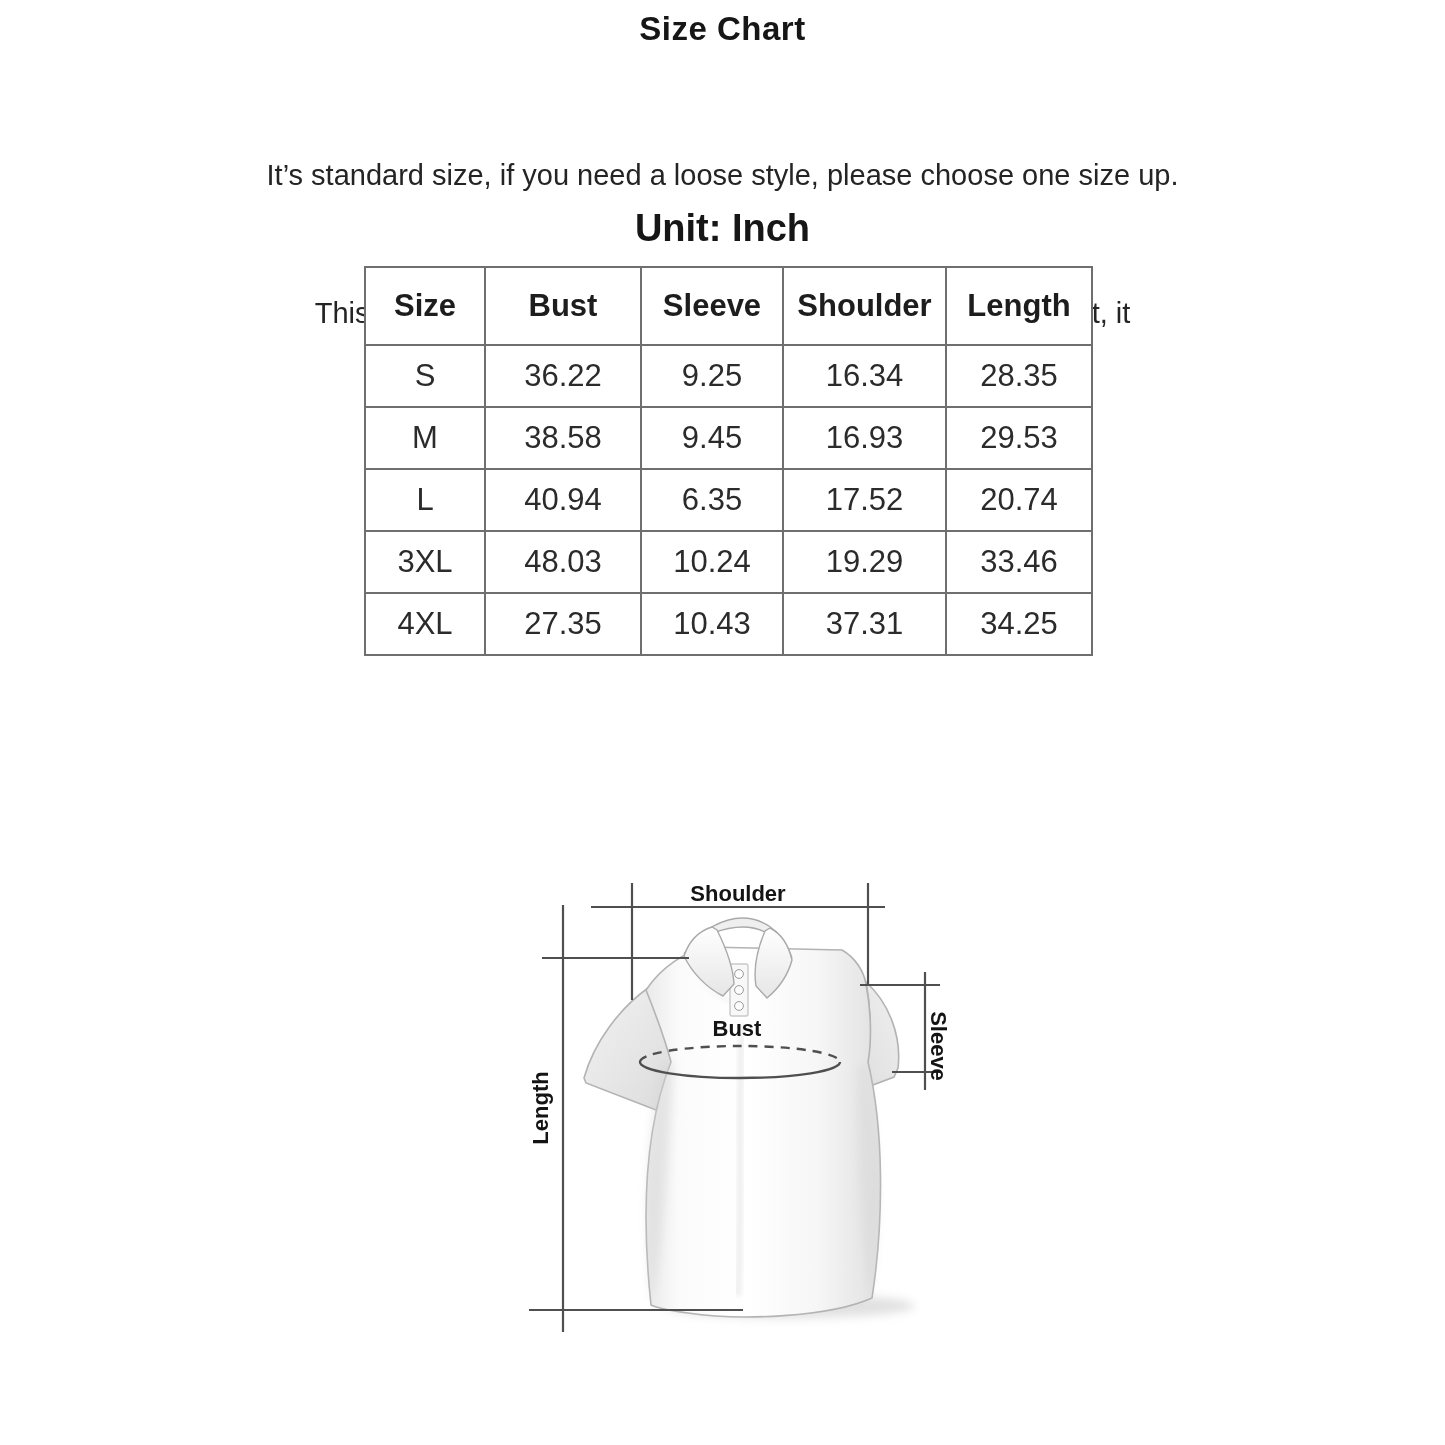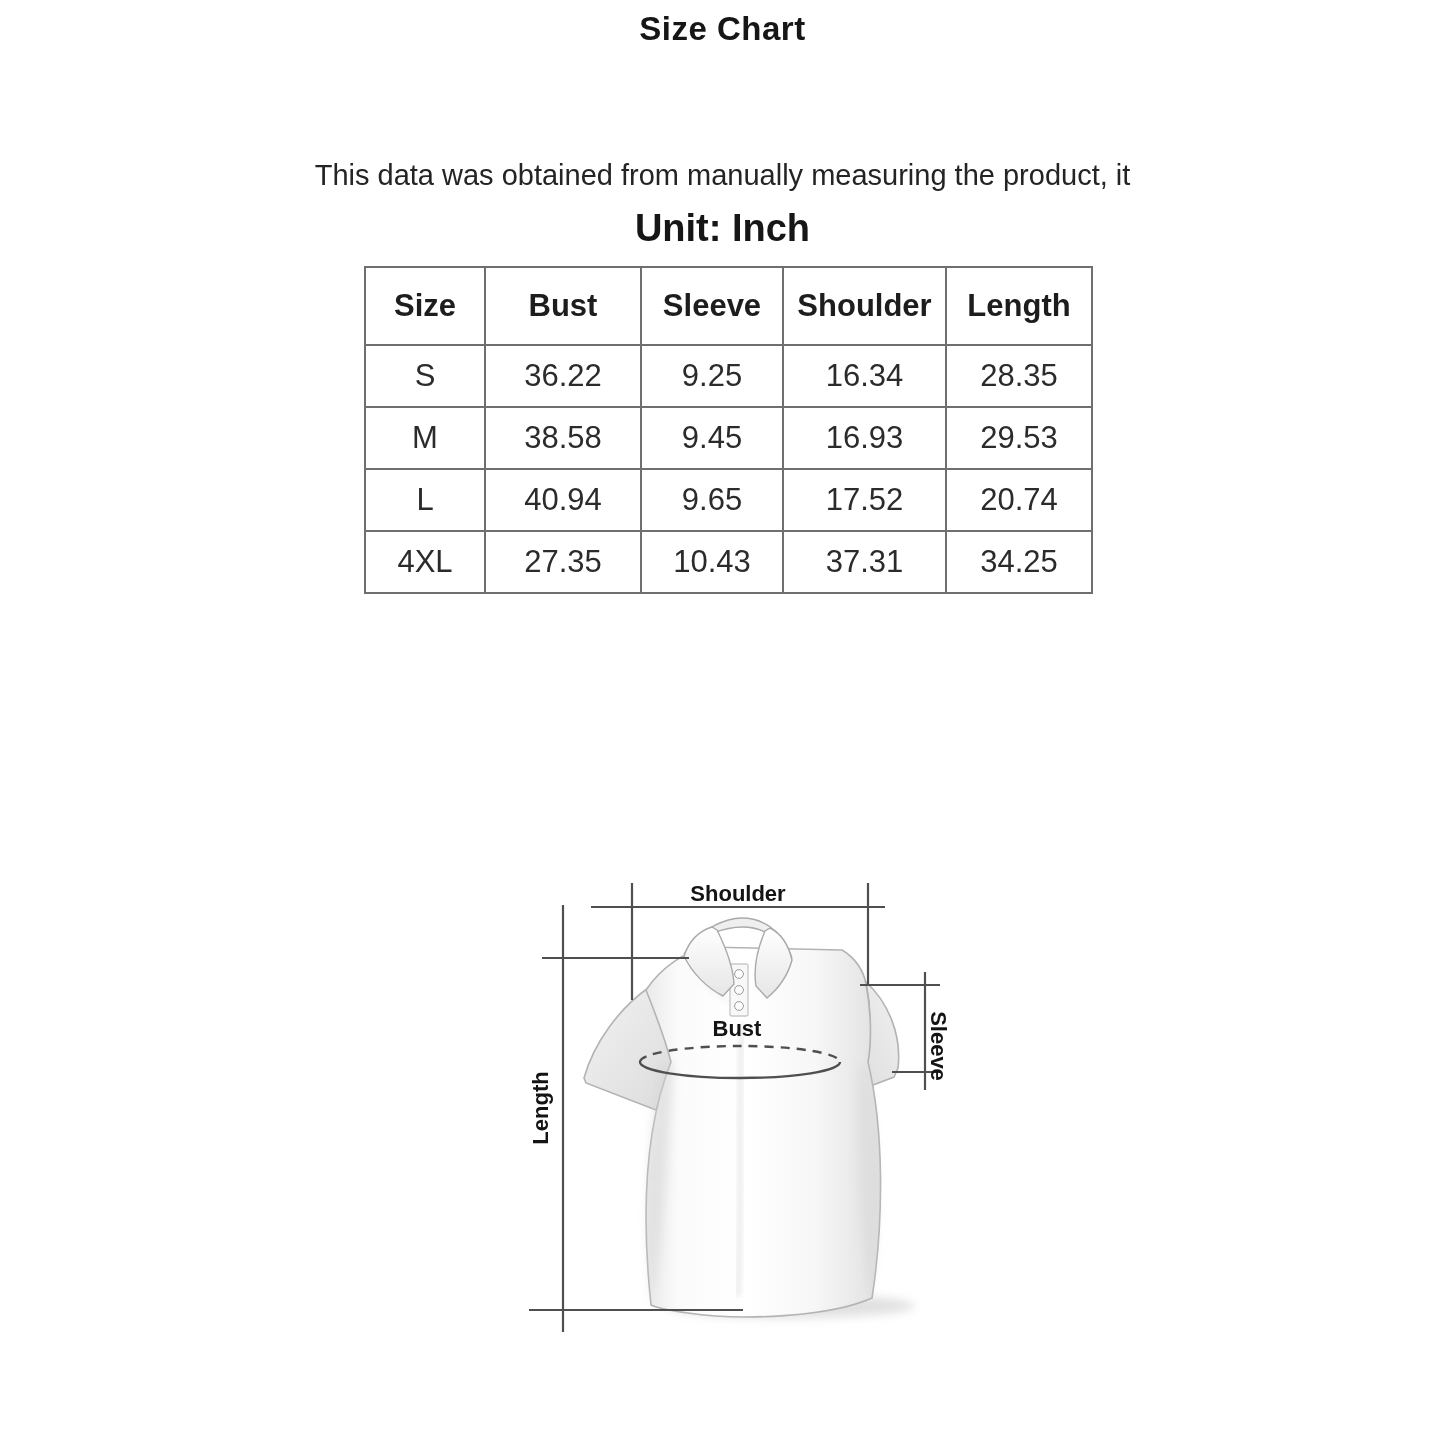--- a/index.html
+++ b/index.html
@@ -32,20 +32,21 @@
   }
 </style>
 </head>
 <body>
 
 <div class="page">
 
   <div class="center-text title">Size Chart</div>
 
   <div class="center-text intro">
+    <div>It’s standard size, if you need a loose style, please choose one size up.</div>
     <div>This data was obtained from manually measuring the product, it</div>
     <div>may be off by 1-2 INCH (2-3CM)</div>
   </div>
 
   <div class="center-text unit">Unit: Inch</div>
 
   <table class="size-chart">
     <colgroup>
       <col style="width:120px">
         <col style="width:156px">
@@ -73,23 +74,30 @@
         <tr>
           <td>M</td>
           <td>38.58</td>
           <td>9.45</td>
           <td>16.93</td>
           <td>29.53</td>
         </tr>
         <tr>
           <td>L</td>
           <td>40.94</td>
-          <td>9.65</td>
+          <td>6.35</td>
           <td>17.52</td>
           <td>20.74</td>
+        </tr>
+        <tr>
+          <td>3XL</td>
+          <td>48.03</td>
+          <td>10.24</td>
+          <td>19.29</td>
+          <td>33.46</td>
         </tr>
         <tr>
           <td>4XL</td>
           <td>27.35</td>
           <td>10.43</td>
           <td>37.31</td>
           <td>34.25</td>
         </tr>
       </tbody>
   </table>

